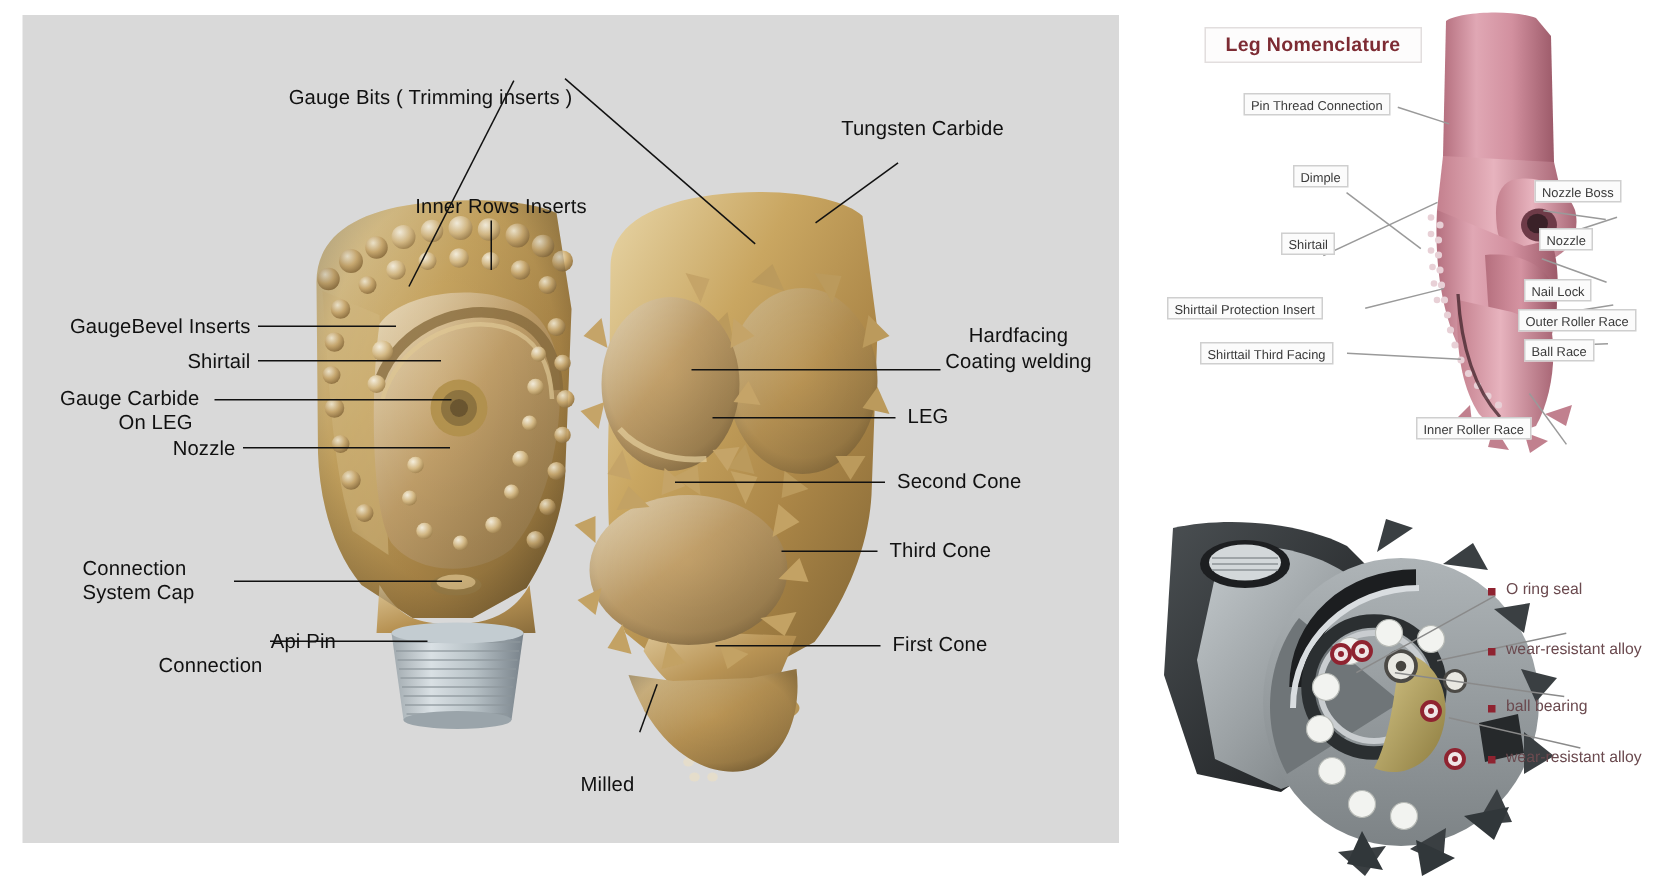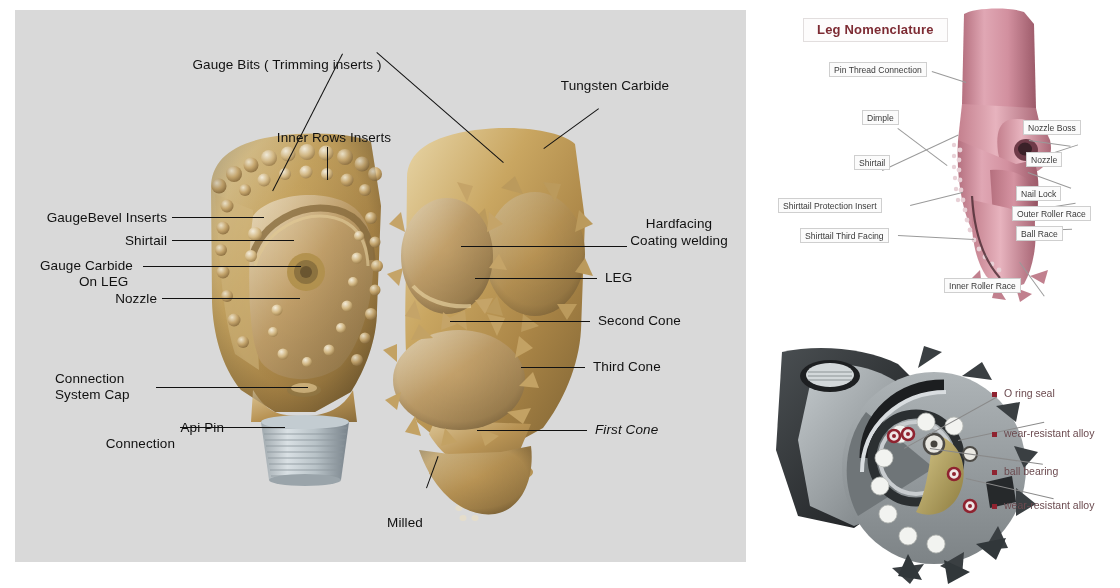--- a/index.html
+++ b/index.html
@@ -290,21 +290,21 @@
   <div class="lbl" style="left:40px;top:361px;">Connection</div>
   <div class="lbl" style="left:40px;top:377px;">System Cap</div>
   <div class="lbl r" style="left:16px;top:410px;width:160px;margin-left:33px;">Api Pin</div>
   <div class="lbl r" style="left:0px;top:426px;width:160px;">Connection</div>
 
   <div class="lbl c" style="left:596px;top:206px;width:136px;">Hardfacing</div>
   <div class="lbl c" style="left:590px;top:223px;width:148px;">Coating welding</div>
   <div class="lbl" style="left:590px;top:260px;">LEG</div>
   <div class="lbl" style="left:583px;top:303px;">Second Cone</div>
   <div class="lbl" style="left:578px;top:349px;">Third Cone</div>
-  <div class="lbl" style="left:580px;top:412px;font-style:italic;">First Cone</div>
+  <div class="lbl" style="left:580px;top:412px;">First Cone</div>
   <div class="lbl c" style="left:305px;top:505px;width:170px;">Milled</div>
 </div>
 
 <div id="leg-panel">
 
   <svg viewBox="0 0 362 320" style="position:absolute;left:0;top:0;width:362px;height:320px;">
     <defs>
       <linearGradient id="pk" x1="0" y1="0" x2="1" y2="0">
         <stop offset="0" stop-color="#b5707f"></stop>
         <stop offset=".3" stop-color="#e0a7b4"></stop>

